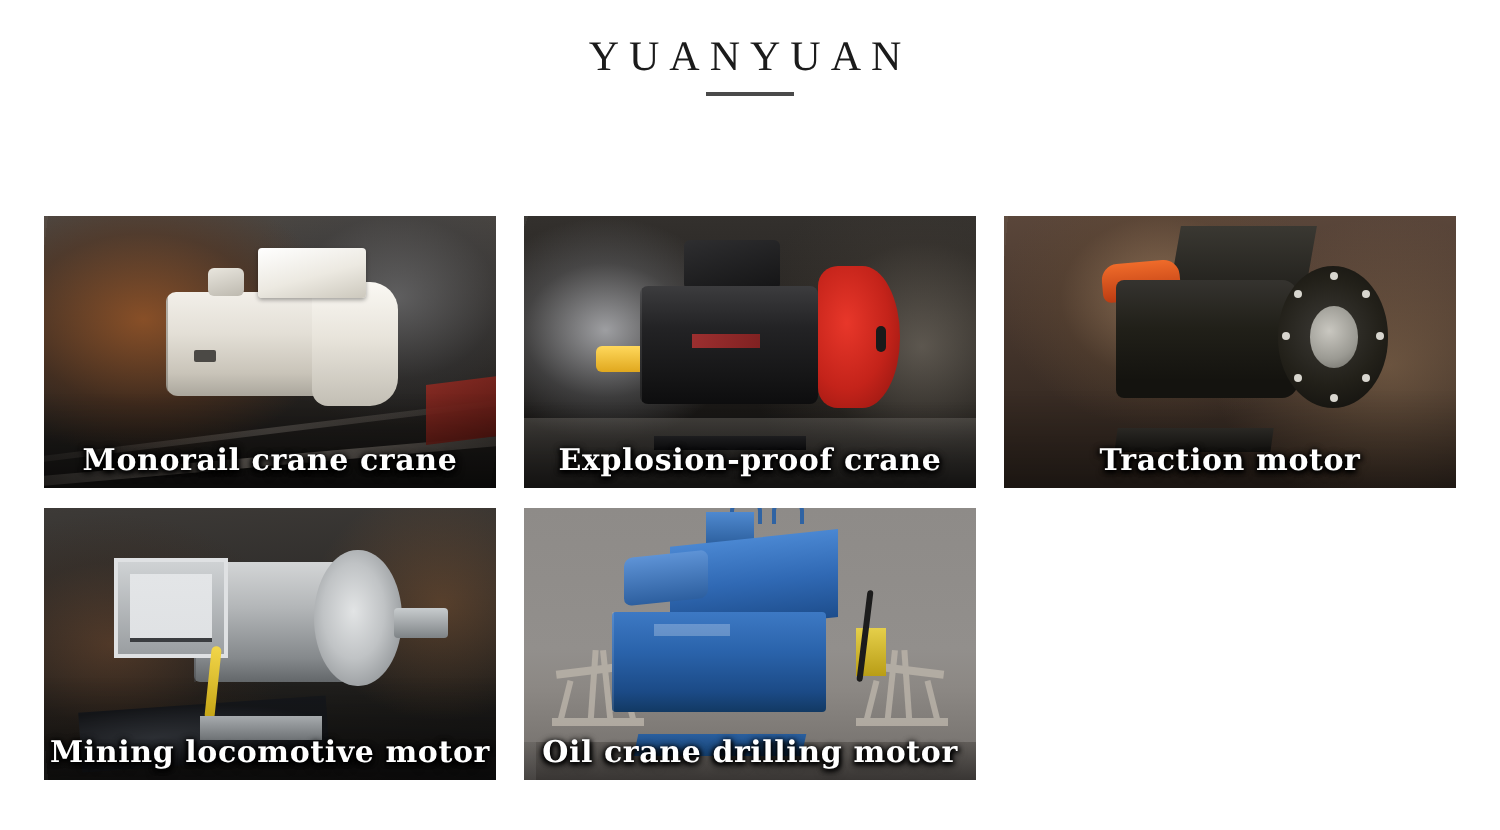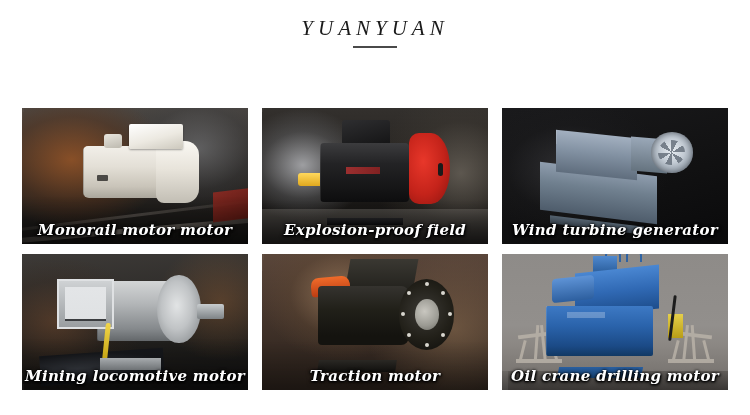--- a/index.html
+++ b/index.html
@@ -12,21 +12,20 @@
     height: 415px;
     overflow: hidden;
     font-family: "Liberation Serif", serif;
   }
 
   .page {
     position: relative;
     width: 750px;
     height: 369px;
     background: #ffffff;
-    font-style: italic;
   }
 
   
   .header {
     position: absolute;
     left: 0;
     top: 0;
     width: 750px;
     height: 100px;
     text-align: center;
@@ -509,77 +508,44 @@
         <div class="machine m1">
           <div class="body">
             <div class="fins"></div>
             <div class="plate"></div>
           </div>
           <div class="drum"></div>
           <div class="box"></div>
           <div class="term"></div>
         </div>
       </div>
-      <div class="tile-caption">Monorail motor motor</div>
+      <div class="tile-caption">Monorail crane crane</div>
     </div>
 
     <div class="tile">
       <div class="tile-scene scene-tunnel-dark">
         <div class="tunnel-floor"></div>
         <div class="machine m2">
           <div class="shaft"></div>
           <div class="topbox"></div>
           <div class="knob k1"></div>
           <div class="knob k2"></div>
           <div class="body">
             <div class="fins"></div>
           </div>
           <div class="label"></div>
           <div class="redcap">
             <div class="dot"></div>
           </div>
           <div class="feet"></div>
         </div>
       </div>
-      <div class="tile-caption">Explosion-proof field</div>
+      <div class="tile-caption">Explosion-proof crane</div>
     </div>
 
-    <div class="tile">
-      <div class="tile-scene scene-rock-dark">
-        <div class="machine m3">
-          <div class="base"></div>
-          <div class="top">
-            <div class="ribs"></div>
-          </div>
-          <div class="neck"></div>
-          <div class="fan"></div>
-          <div class="mount"></div>
-        </div>
-      </div>
-      <div class="tile-caption">Wind turbine generator</div>
-    </div>
-
-    <div class="tile">
-      <div class="tile-scene scene-rubble">
-        <div class="coal"></div>
-        <div class="machine m4">
-          <div class="body">
-            <div class="fins"></div>
-          </div>
-          <div class="flange"></div>
-          <div class="shaft"></div>
-          <div class="openbox">
-            <div class="rows"></div>
-          </div>
-          <div class="cable"></div>
-          <div class="foot"></div>
-        </div>
-      </div>
-      <div class="tile-caption">Mining locomotive motor</div>
-    </div>
 
     <div class="tile">
       <div class="tile-scene scene-brown">
         <div class="machine m5">
           <div class="hood"></div>
           <div class="orange"></div>
           <div class="body"></div>
           <div class="endbell">
             <div class="hub"></div>
             <div class="bolt" style="left:46%;top:4%"></div>
@@ -588,20 +554,39 @@
             <div class="bolt" style="left:76%;top:76%"></div>
             <div class="bolt" style="left:46%;top:90%"></div>
             <div class="bolt" style="left:14%;top:76%"></div>
             <div class="bolt" style="left:4%;top:46%"></div>
             <div class="bolt" style="left:14%;top:16%"></div>
           </div>
           <div class="base"></div>
         </div>
       </div>
       <div class="tile-caption">Traction motor</div>
+    </div>
+
+    <div class="tile">
+      <div class="tile-scene scene-rubble">
+        <div class="coal"></div>
+        <div class="machine m4">
+          <div class="body">
+            <div class="fins"></div>
+          </div>
+          <div class="flange"></div>
+          <div class="shaft"></div>
+          <div class="openbox">
+            <div class="rows"></div>
+          </div>
+          <div class="cable"></div>
+          <div class="foot"></div>
+        </div>
+      </div>
+      <div class="tile-caption">Mining locomotive motor</div>
     </div>
 
     <div class="tile">
       <div class="tile-scene scene-oilfield">
         <div class="derrick left">
           <i class="post"></i>
             <i class="post2"></i>
             <i class="beam"></i>
             <i class="leg"></i>
             <i class="leg2"></i>

